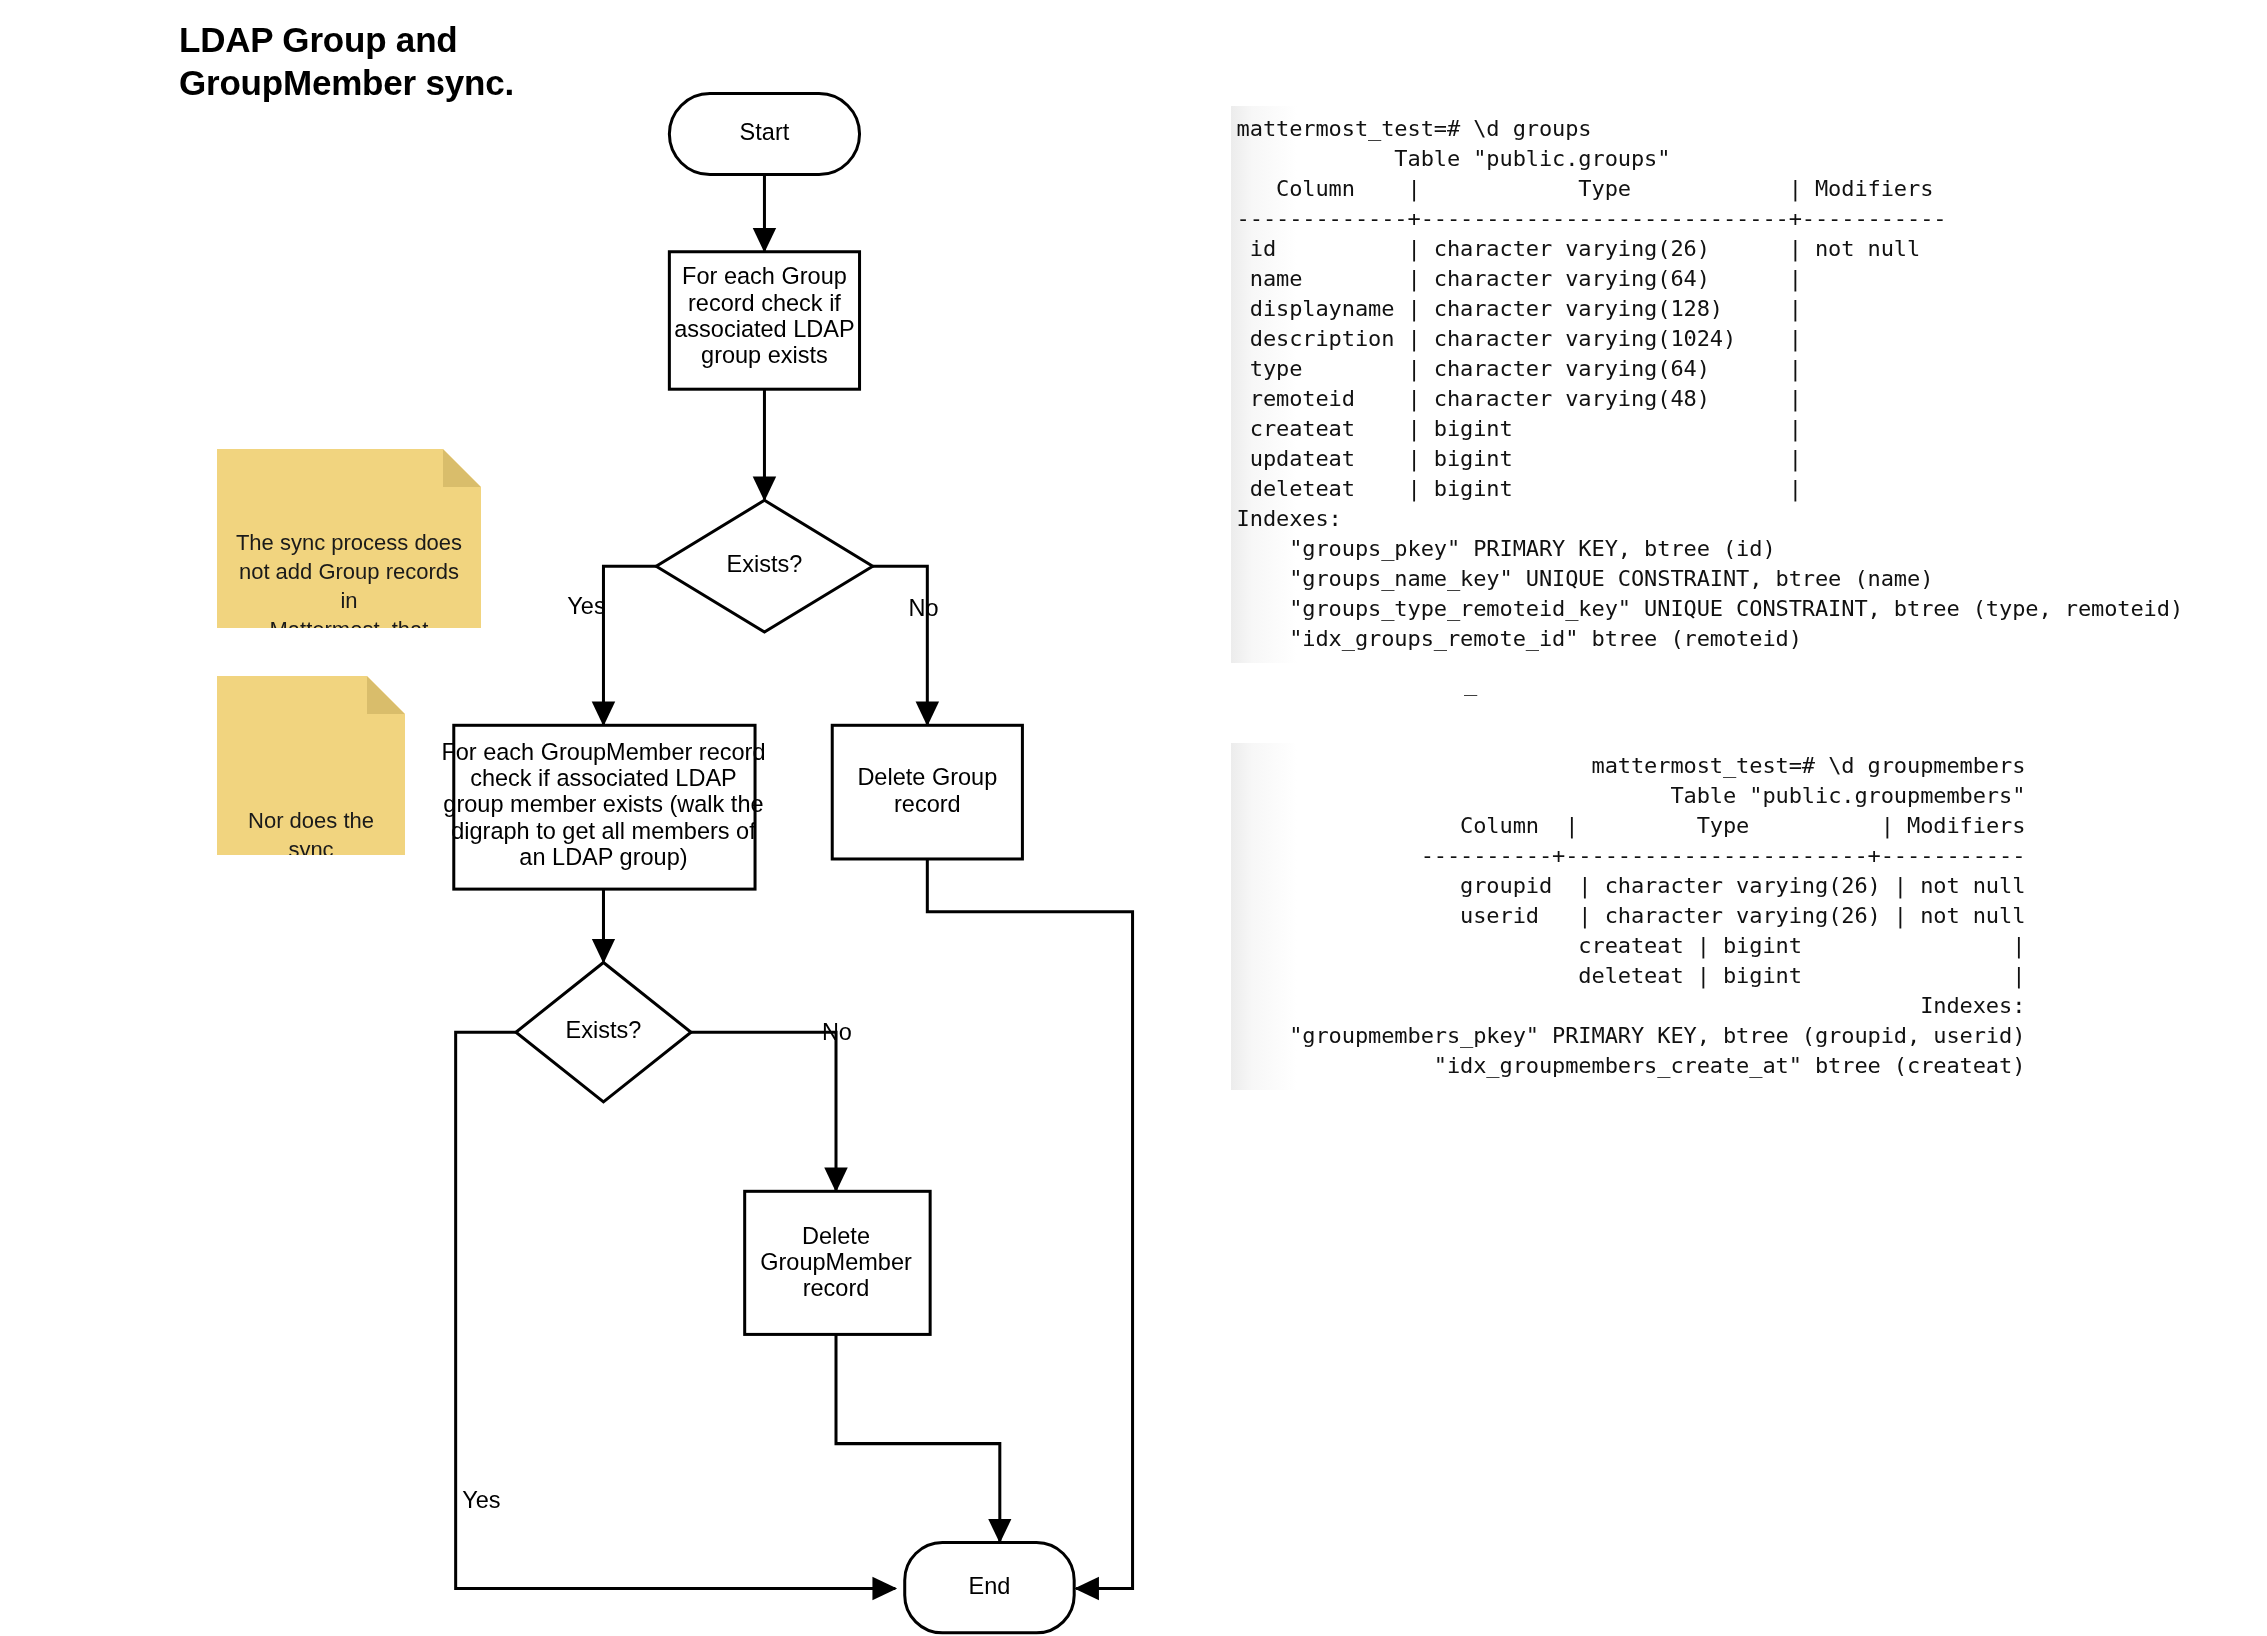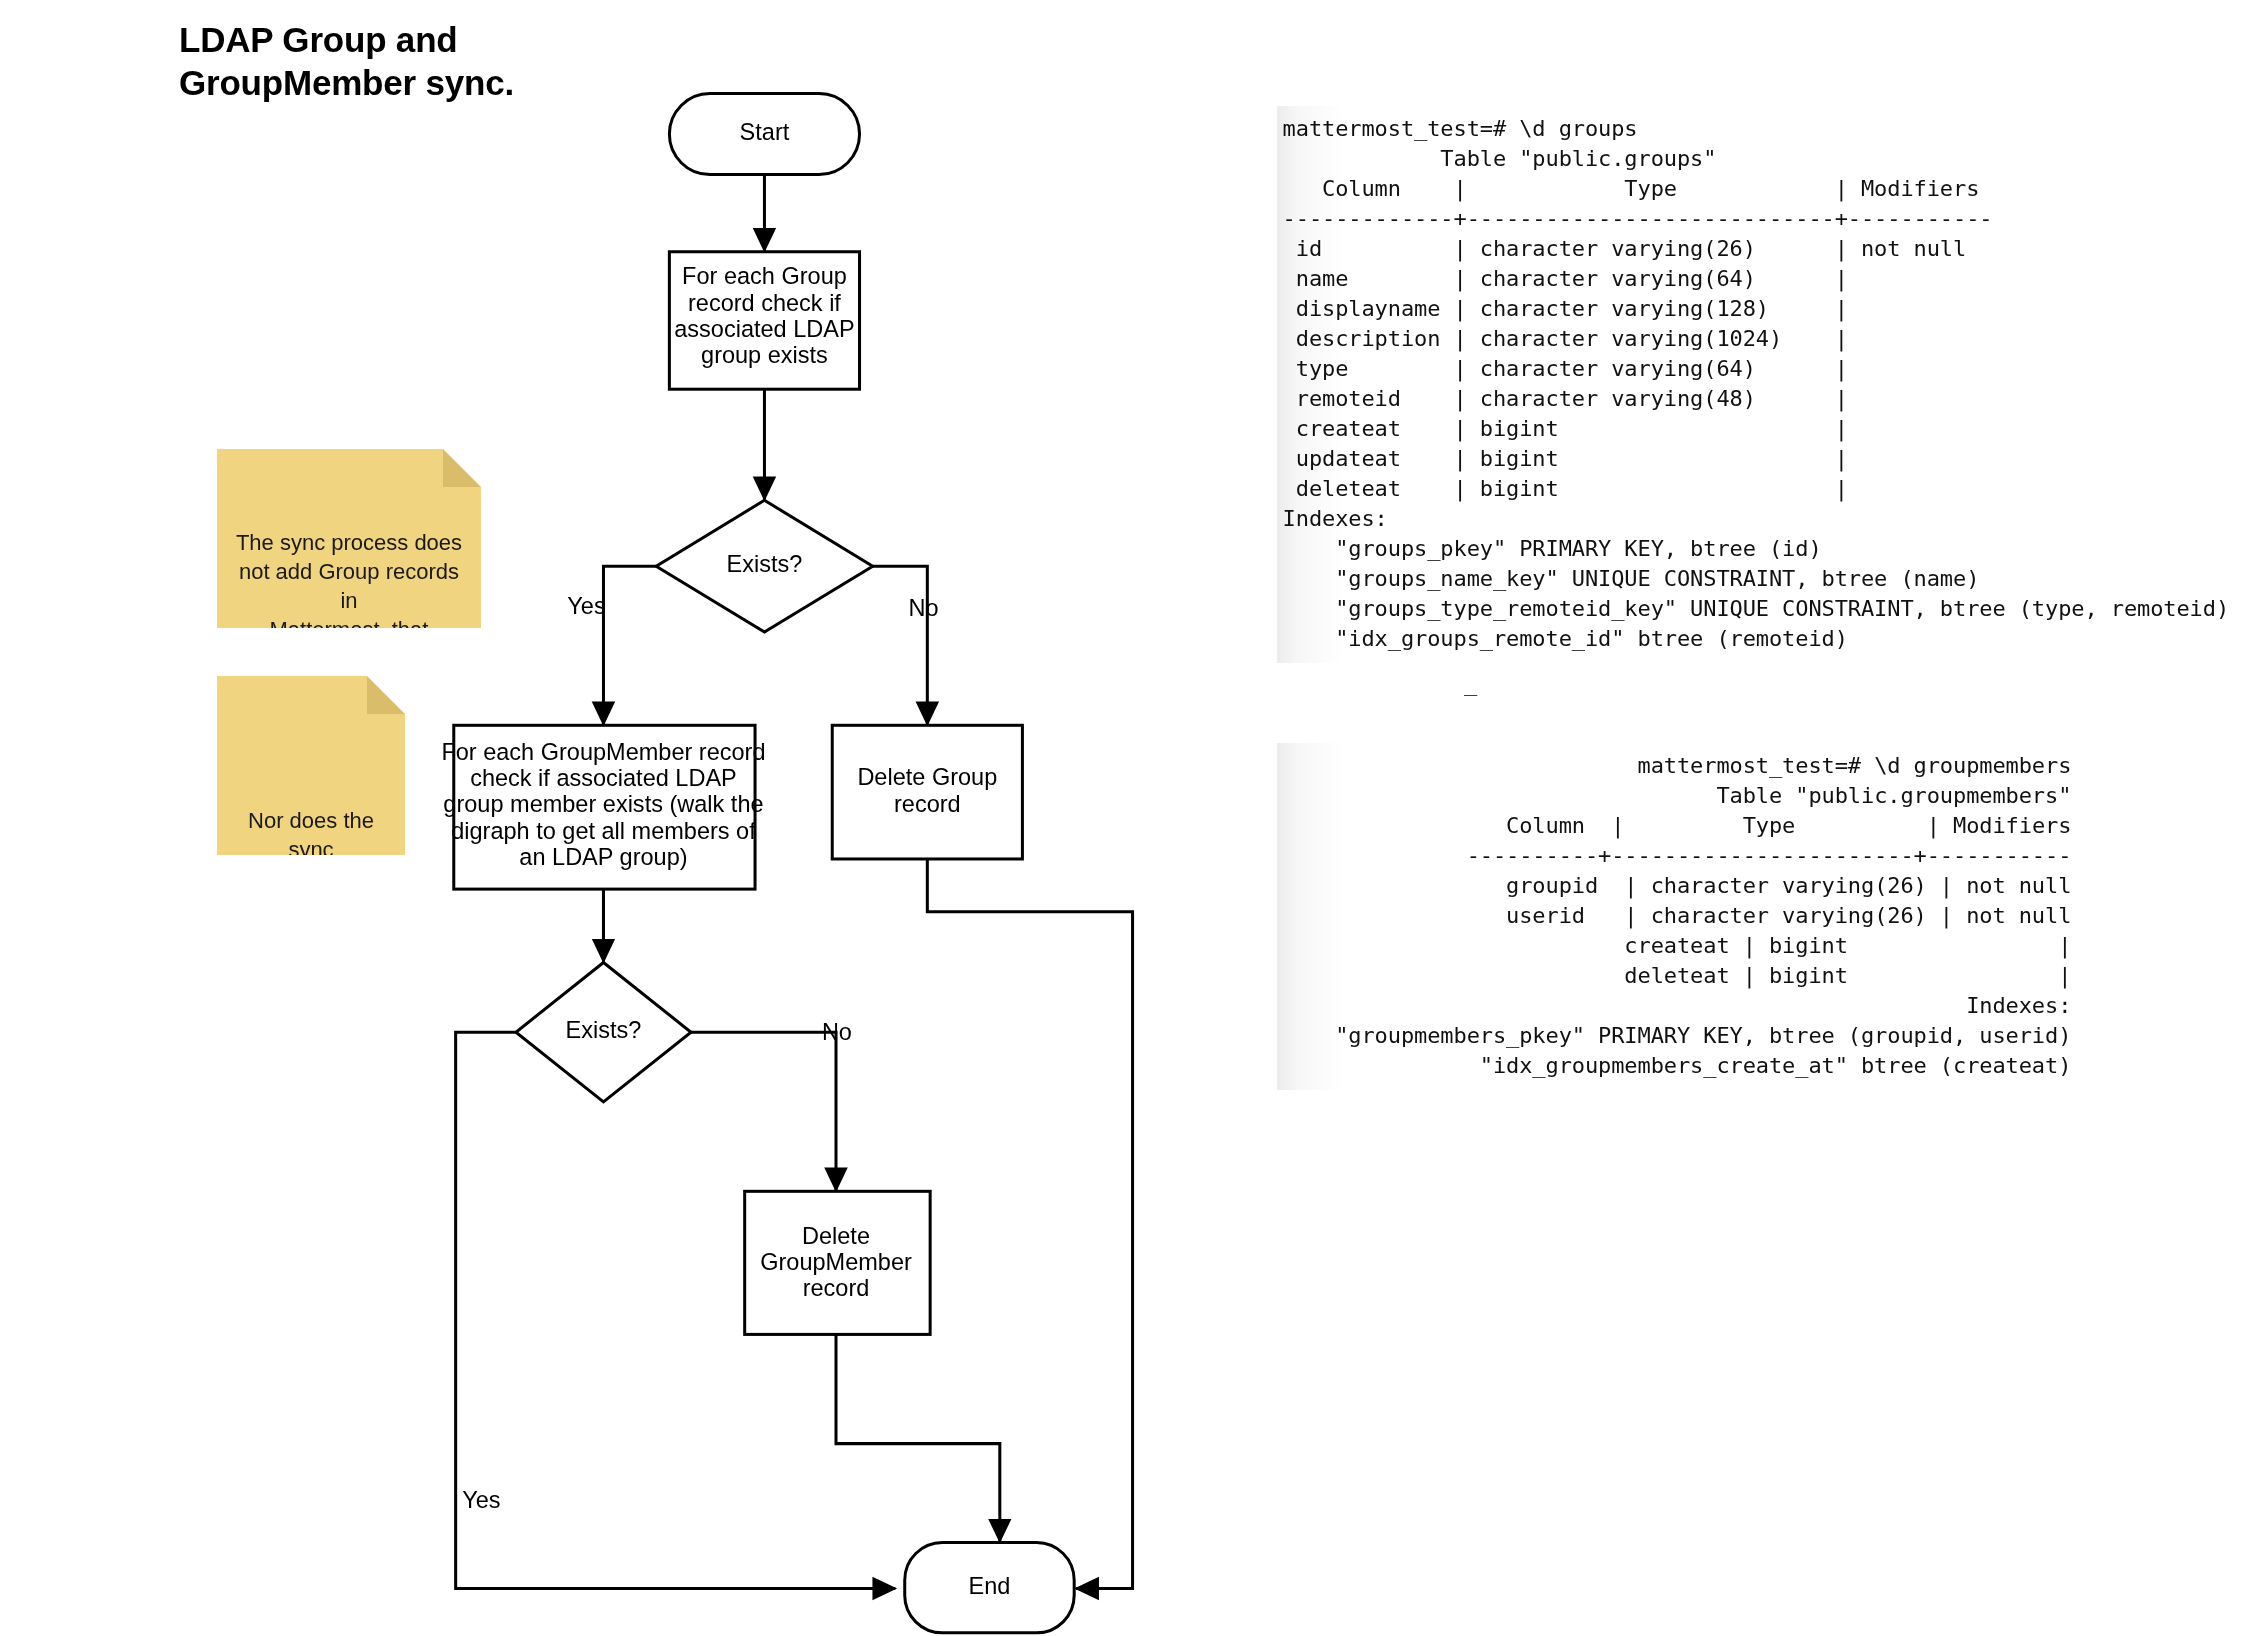--- a/index.html
+++ b/index.html
@@ -123,21 +123,20 @@
   .terminal-block {
     position: absolute;
     font-family: "DejaVu Sans Mono", monospace;
     font-size: 22px;
     line-height: 30px;
     color: #111111;
     white-space: pre;
     background: linear-gradient(to right, #ececec 0px, #f7f7f7 21px, #ffffff 66px);
     padding: 7.5px 0 9.4px 5.6px;
     letter-spacing: -0.1px;
-    margin-left: 46px;
   }
   #terminal-groups {
     left: 1231px;
     top: 106px;
   }
   #terminal-groupmembers {
     left: 1231px;
     top: 743px;
     text-align: right;
   }

